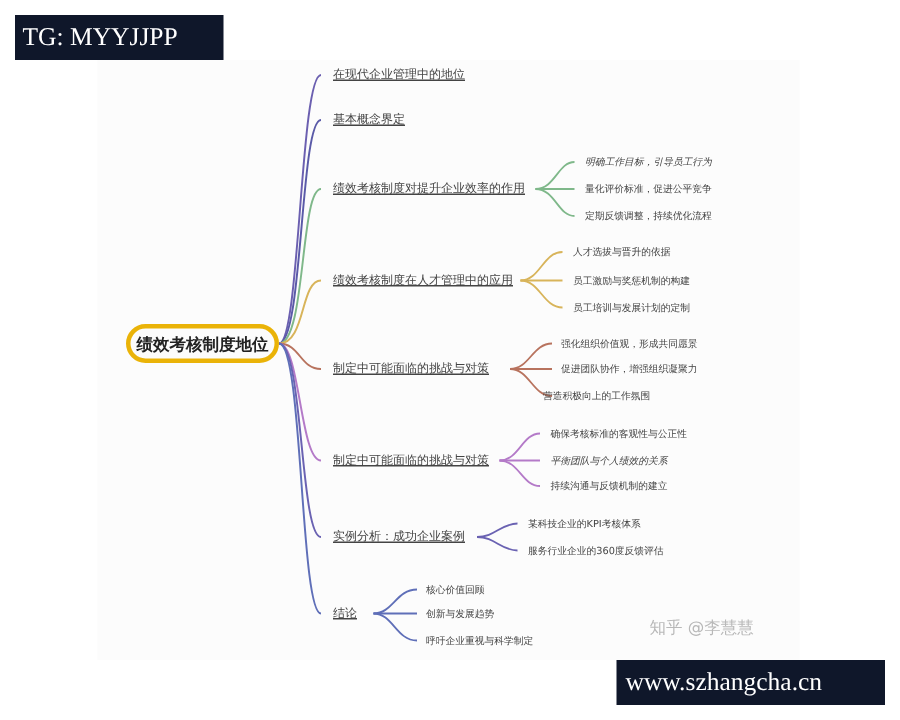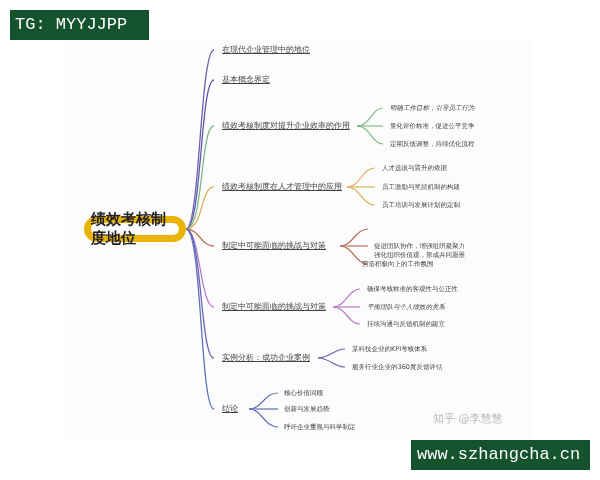--- a/index.html
+++ b/index.html
@@ -8,37 +8,37 @@
     background: #ffffff;
     font-family: "DejaVu Sans", "Liberation Sans", sans-serif;
   }
   .canvas {
     position: absolute; left: 65px; top: 40px; width: 468px; height: 400px;
     background: #fcfcfc;
   }
   svg.links { position: absolute; left: 0; top: 0; width: 600px; height: 480px; }
   .root {
     position: absolute; left: 84px; top: 216px; width: 102px; height: 26px;
-    border: 7px solid #eab308; border-radius: 14px; background: #fcfcfc;
+    border: 3px solid #eab308; border-radius: 14px; background: #fcfcfc;
     display: flex; align-items: center; justify-content: center;
-    font-size: 15px; font-weight: bold; color: #222;
+    font-size: 11px; font-weight: bold; color: #222;
     box-sizing: border-box;
   }
   .node {
     position: absolute; font-size: 8px; color: #444; white-space: nowrap;
     line-height: 10px;
     text-decoration: underline;
   }
   .leaf {
     position: absolute; font-size: 6.5px; color: #444; white-space: nowrap;
     line-height: 8px;
   }
   .badge {
-    position: absolute; background: #14532d; color: #ffffff;
-    font-family: Liberation Mono, monospace;
+    position: absolute; background: #0f172a; color: #ffffff;
+    font-family: Liberation Serif, serif;
   }
   .badge.top { left: 10px; top: 10px; width: 139px; height: 30px; font-size: 17px; line-height: 30px; padding-left: 5px; box-sizing: border-box; }
   .badge.bottom { left: 411px; top: 440px; width: 179px; height: 30px; font-size: 17px; line-height: 30px; padding-left: 6px; box-sizing: border-box; }
   .watermark {
     position: absolute; left: 433px; top: 411px; font-size: 11px; color: #b8b8b8;
   }
 </style>
 </head>
 <body>
 
@@ -107,21 +107,21 @@
 <div class="node" style="left:222px;top:404px;">结论</div>
 
 <div class="leaf" style="left:390px;top:104px;font-style:italic;">明确工作目标，引导员工行为</div>
 <div class="leaf" style="left:390px;top:122px;">量化评价标准，促进公平竞争</div>
 <div class="leaf" style="left:390px;top:140px;">定期反馈调整，持续优化流程</div>
 
 <div class="leaf" style="left:382px;top:164px;">人才选拔与晋升的依据</div>
 <div class="leaf" style="left:382px;top:183px;">员工激励与奖惩机制的构建</div>
 <div class="leaf" style="left:382px;top:201px;">员工培训与发展计划的定制</div>
 
-<div class="leaf" style="left:374px;top:225px;margin-top:26px;">强化组织价值观，形成共同愿景</div>
+<div class="leaf" style="left:374px;top:225px;">强化组织价值观，形成共同愿景</div>
 <div class="leaf" style="left:374px;top:242px;">促进团队协作，增强组织凝聚力</div>
 <div class="leaf" style="left:362px;top:260px;">营造积极向上的工作氛围</div>
 
 <div class="leaf" style="left:367px;top:285px;text-align:center;">确保考核标准的客观性与公正性</div>
 <div class="leaf" style="left:367px;top:303px;font-style:italic;">平衡团队与个人绩效的关系</div>
 <div class="leaf" style="left:367px;top:320px;">持续沟通与反馈机制的建立</div>
 
 <div class="leaf" style="left:352px;top:345px;">某科技企业的KPI考核体系</div>
 <div class="leaf" style="left:352px;top:363px;">服务行业企业的360度反馈评估</div>
 

